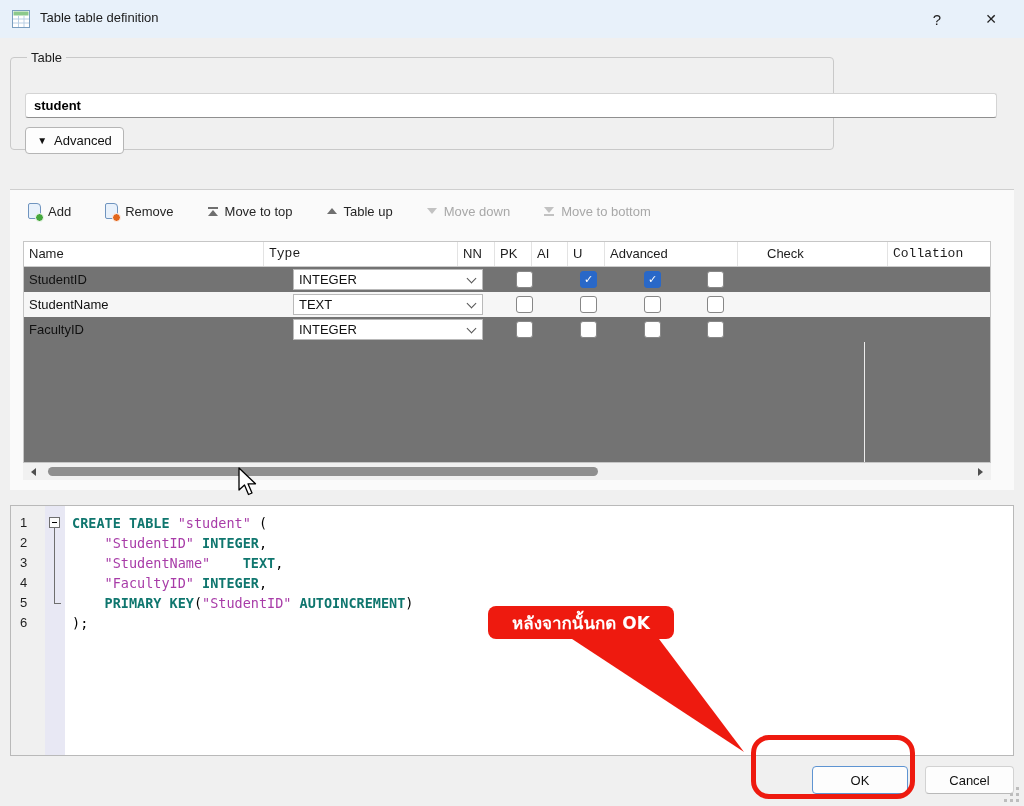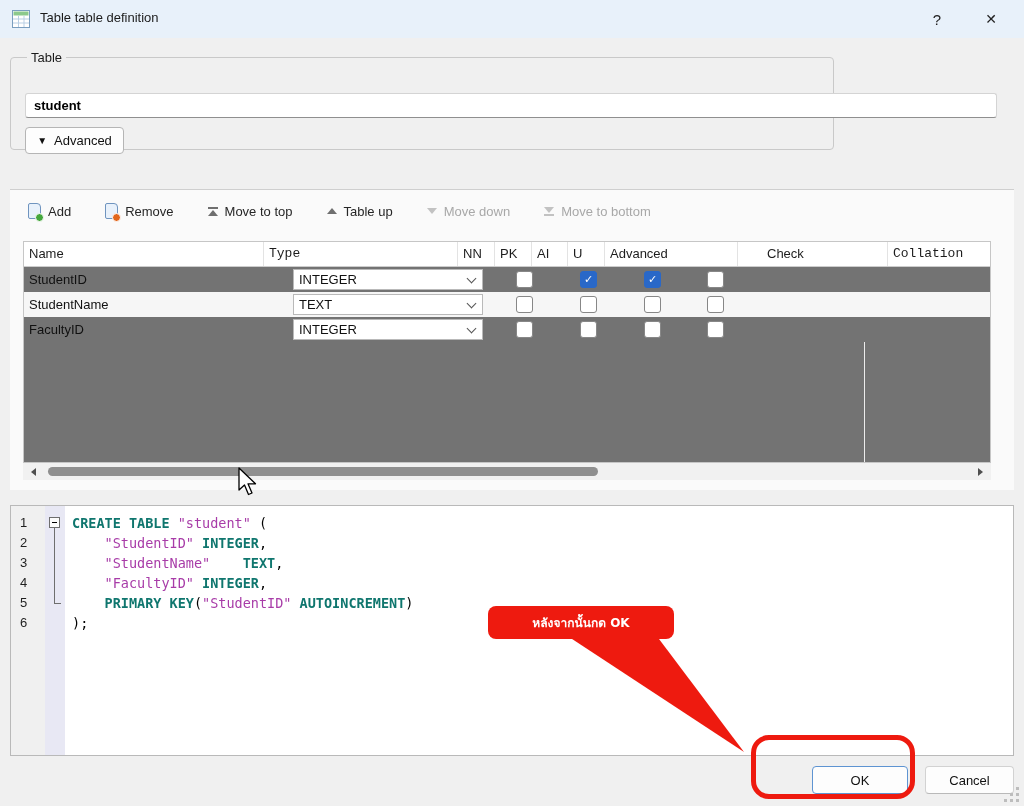--- a/index.html
+++ b/index.html
@@ -77,21 +77,21 @@
   .tok-str { color:#a83ca8; }
   
   .footer { position:absolute; left:0; top:756px; width:1024px; height:50px; background:#f0f0f0; }
   .btn { position:absolute; top:10px; height:28px; border-radius:4px; font-size:13px; background:#fdfdfd; display:flex; align-items:center; justify-content:center; color:#111; }
   .btn-ok { left:812px; width:96px; border:1px solid #5e94d2; }
   .btn-cancel { left:925px; width:89px; border:1px solid #d2d2d2; border-bottom-color:#b9b9b9; }
   .grip { position:absolute; right:4px; bottom:3px; width:16px; height:16px; }
   .grip i { position:absolute; left:12px; top:0; width:3px; height:3px; background:#bdbdbd;
     box-shadow:-6px 6px 0 0 #bdbdbd, 0 6px 0 0 #bdbdbd, -12px 12px 0 0 #bdbdbd, -6px 12px 0 0 #bdbdbd, 0 12px 0 0 #bdbdbd; }
   
-  .callout { position:absolute; left:488px; top:606px; width:186px; height:33px; background:#ee1a0f; border-radius:8px; color:#fff; font-weight:bold; font-size:12px; display:flex; align-items:center; justify-content:center; z-index:40; pointer-events:none; font-family:"DejaVu Sans", sans-serif; }
+  .callout { position:absolute; left:488px; top:606px; width:186px; height:33px; background:#ee1a0f; border-radius:8px; color:#fff; font-weight:bold; font-size:17px; display:flex; align-items:center; justify-content:center; z-index:40; pointer-events:none; font-family:"DejaVu Sans", sans-serif; }
   .tail-svg { position:absolute; left:540px; top:633px; z-index:39; pointer-events:none; }
   .red-outline { position:absolute; left:751px; top:735px; width:164px; height:64px; border:5px solid #ee1a0f; border-radius:18px; z-index:45; pointer-events:none; }
   .cursor-svg { position:absolute; left:238px; top:467px; z-index:60; pointer-events:none; }
 </style>
 </head>
 <body>
 
 <div class="dialog">
 
   <div class="titlebar">

